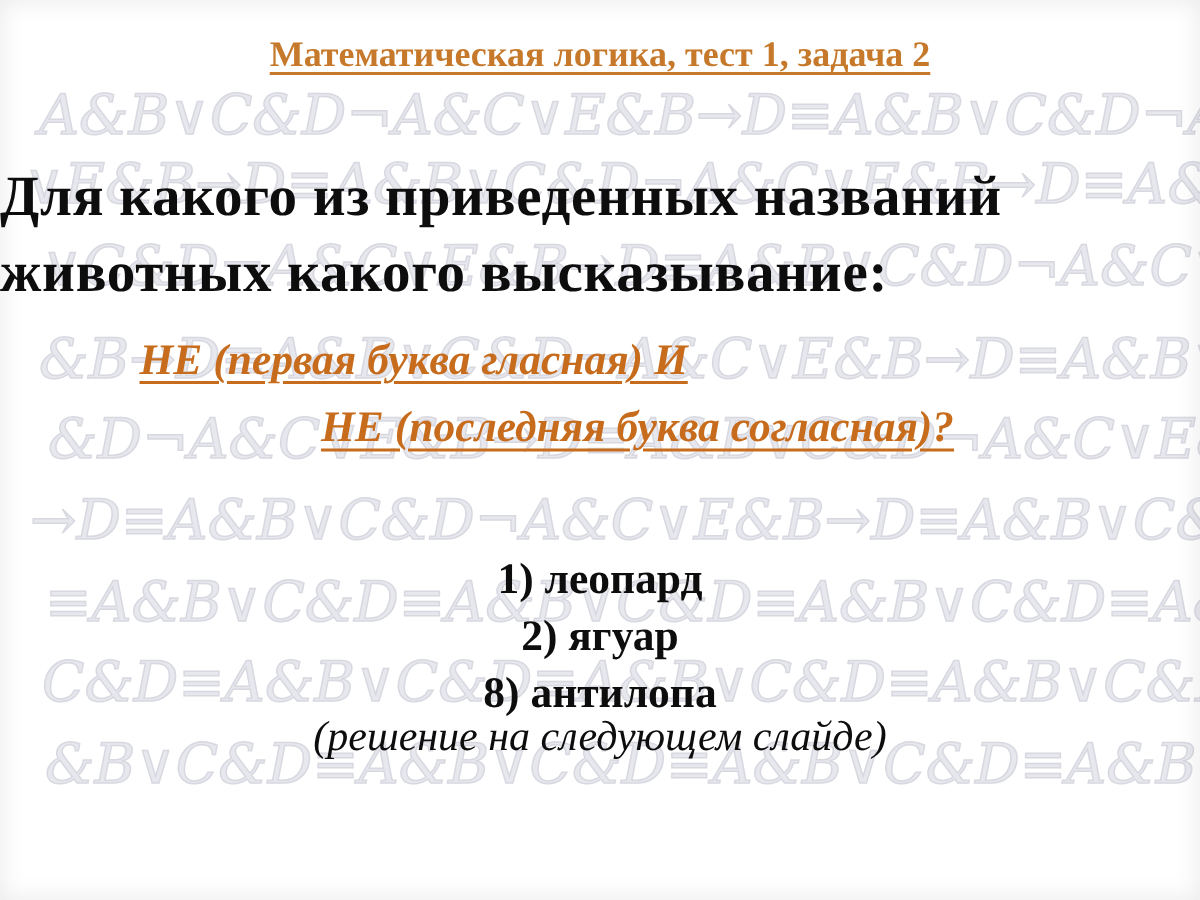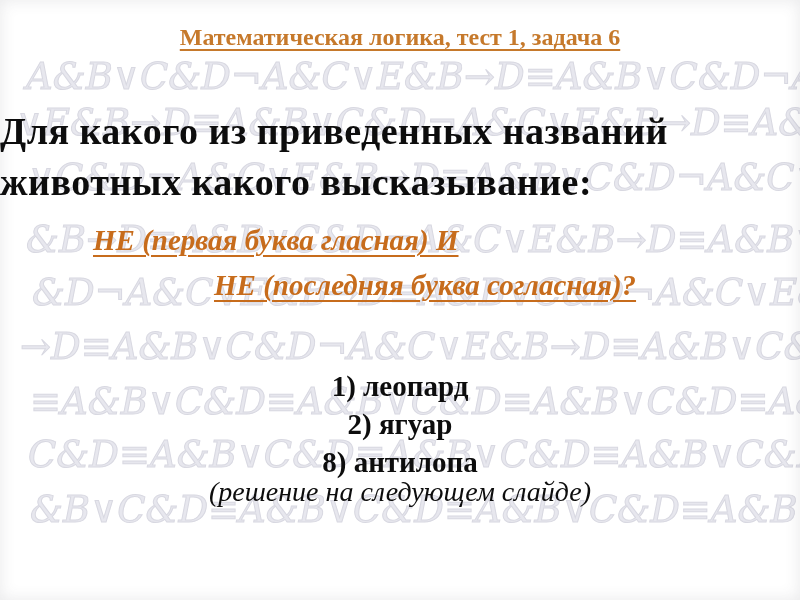--- a/index.html
+++ b/index.html
@@ -79,21 +79,21 @@
     <div class="wm-row wm-r4">&amp;D¬A&amp;C∨E&amp;B→D≡A&amp;B∨C&amp;D¬A&amp;C∨E&amp;B</div>
     <div class="wm-row wm-r5">→D≡A&amp;B∨C&amp;D¬A&amp;C∨E&amp;B→D≡A&amp;B∨C&amp;D</div>
     <div class="wm-row wm-r6">≡A&amp;B∨C&amp;D≡A&amp;B∨C&amp;D≡A&amp;B∨C&amp;D≡A&amp;B∨</div>
     <div class="wm-row wm-r7">C&amp;D≡A&amp;B∨C&amp;D≡A&amp;B∨C&amp;D≡A&amp;B∨C&amp;D≡A</div>
     <div class="wm-row wm-r8">&amp;B∨C&amp;D≡A&amp;B∨C&amp;D≡A&amp;B∨C&amp;D≡A&amp;B∨C&amp;</div>
   </div>
 
   <div class="content">
 
     <h1 class="title">
-      <span class="u">Математическая логика, тест 1, задача 6</span>
+      <span class="u">Математическая логика, тест 1, задача 2</span>
     </h1>
 
     <div class="question">
       <div>Для какого из приведенных названий</div>
       <div>животных какого высказывание:</div>
     </div>
 
     <div class="statement">
       <div class="st-line st-line1">
         <span class="u">НЕ (первая буква гласная) И</span>

